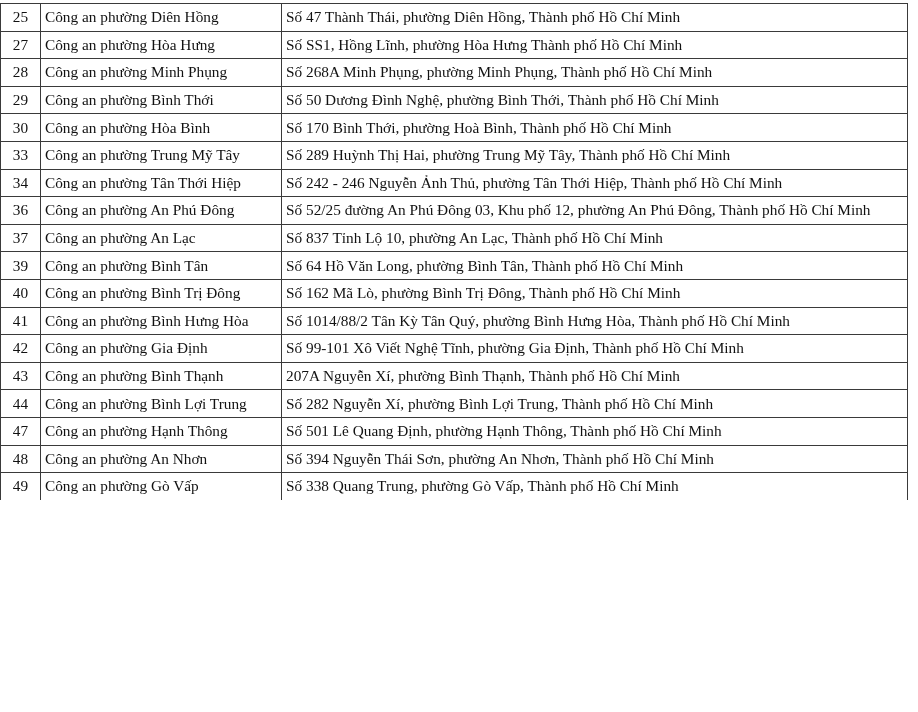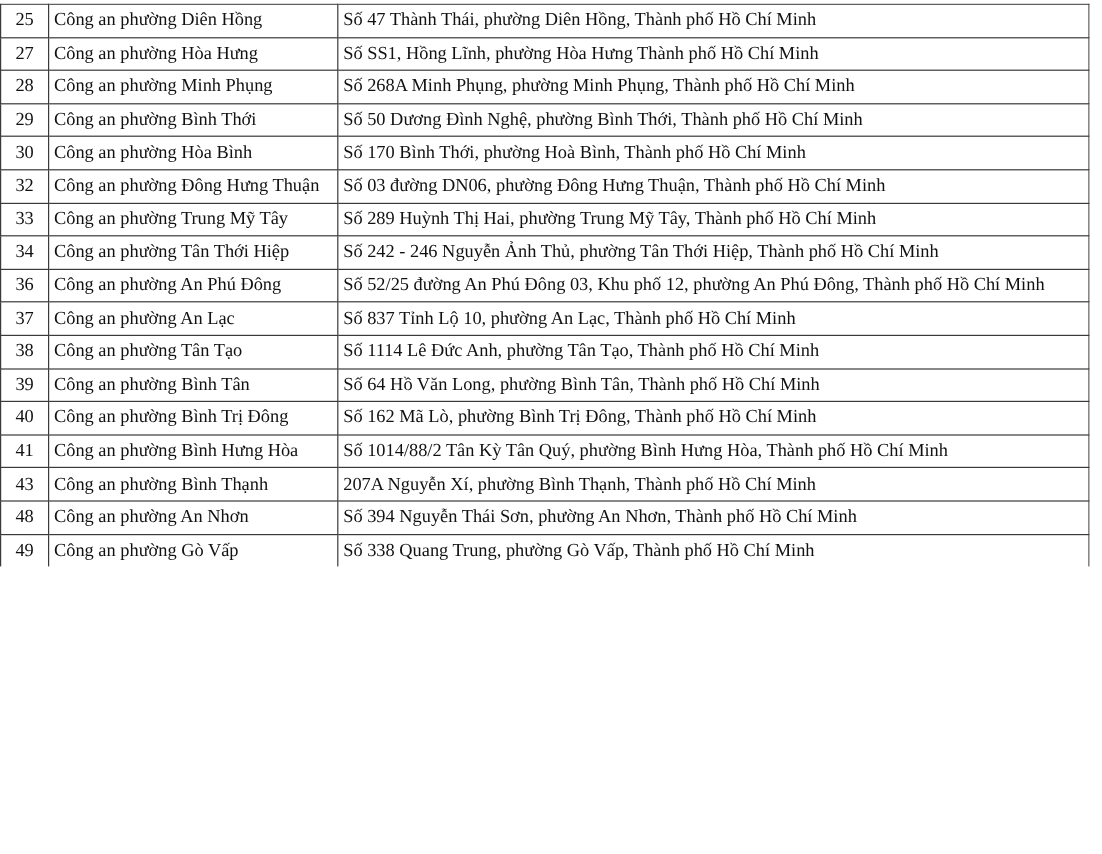--- a/index.html
+++ b/index.html
@@ -86,25 +86,20 @@
     <td class="col-addr">Số 50 Dương Đình Nghệ, phường Bình Thới, Thành phố Hồ Chí Minh</td>
   </tr>
 
   <tr class="table-row">
     <td class="col-stt">30</td>
     <td class="col-name">Công an phường Hòa Bình</td>
     <td class="col-addr">Số 170 Bình Thới, phường Hoà Bình, Thành phố Hồ Chí Minh</td>
   </tr>
 
 
-  <tr class="table-row">
-    <td class="col-stt">32</td>
-    <td class="col-name">Công an phường Đông Hưng Thuận</td>
-    <td class="col-addr">Số 03 đường DN06, phường Đông Hưng Thuận, Thành phố Hồ Chí Minh</td>
-  </tr>
 
   <tr class="table-row">
     <td class="col-stt">33</td>
     <td class="col-name">Công an phường Trung Mỹ Tây</td>
     <td class="col-addr">Số 289 Huỳnh Thị Hai, phường Trung Mỹ Tây, Thành phố Hồ Chí Minh</td>
   </tr>
 
   <tr class="table-row">
     <td class="col-stt">34</td>
     <td class="col-name">Công an phường Tân Thới Hiệp</td>
@@ -117,54 +112,64 @@
     <td class="col-name">Công an phường An Phú Đông</td>
     <td class="col-addr">Số 52/25 đường An Phú Đông 03, Khu phố 12, phường An Phú Đông, Thành phố Hồ Chí Minh</td>
   </tr>
 
   <tr class="table-row">
     <td class="col-stt">37</td>
     <td class="col-name">Công an phường An Lạc</td>
     <td class="col-addr">Số 837 Tỉnh Lộ 10, phường An Lạc, Thành phố Hồ Chí Minh</td>
   </tr>
 
-  <tr class="table-row">
-    <td class="col-stt">38</td>
-    <td class="col-name">Công an phường Tân Tạo</td>
-    <td class="col-addr">Số 1114 Lê Đức Anh, phường Tân Tạo, Thành phố Hồ Chí Minh</td>
-  </tr>
 
   <tr class="table-row">
     <td class="col-stt">39</td>
     <td class="col-name">Công an phường Bình Tân</td>
     <td class="col-addr">Số 64 Hồ Văn Long, phường Bình Tân, Thành phố Hồ Chí Minh</td>
   </tr>
 
   <tr class="table-row">
     <td class="col-stt">40</td>
     <td class="col-name">Công an phường Bình Trị Đông</td>
     <td class="col-addr">Số 162 Mã Lò, phường Bình Trị Đông, Thành phố Hồ Chí Minh</td>
   </tr>
 
   <tr class="table-row">
     <td class="col-stt">41</td>
     <td class="col-name">Công an phường Bình Hưng Hòa</td>
     <td class="col-addr">Số 1014/88/2 Tân Kỳ Tân Quý, phường Bình Hưng Hòa, Thành phố Hồ Chí Minh</td>
   </tr>
 
+  <tr class="table-row">
+    <td class="col-stt">42</td>
+    <td class="col-name">Công an phường Gia Định</td>
+    <td class="col-addr">Số 99-101 Xô Viết Nghệ Tĩnh, phường Gia Định, Thành phố Hồ Chí Minh</td>
+  </tr>
 
   <tr class="table-row">
     <td class="col-stt">43</td>
     <td class="col-name">Công an phường Bình Thạnh</td>
     <td class="col-addr">207A Nguyễn Xí, phường Bình Thạnh, Thành phố Hồ Chí Minh</td>
   </tr>
 
+  <tr class="table-row">
+    <td class="col-stt">44</td>
+    <td class="col-name">Công an phường Bình Lợi Trung</td>
+    <td class="col-addr">Số 282 Nguyễn Xí, phường Bình Lợi Trung, Thành phố Hồ Chí Minh</td>
+  </tr>
 
 
 
+  <tr class="table-row">
+    <td class="col-stt">47</td>
+    <td class="col-name">Công an phường Hạnh Thông</td>
+    <td class="col-addr">Số 501 Lê Quang Định, phường Hạnh Thông, Thành phố Hồ Chí Minh</td>
+  </tr>
 
   <tr class="table-row">
     <td class="col-stt">48</td>
     <td class="col-name">Công an phường An Nhơn</td>
     <td class="col-addr">Số 394 Nguyễn Thái Sơn, phường An Nhơn, Thành phố Hồ Chí Minh</td>
   </tr>
 
   <tr class="table-row last-row">
     <td class="col-stt">49</td>
     <td class="col-name">Công an phường Gò Vấp</td>

